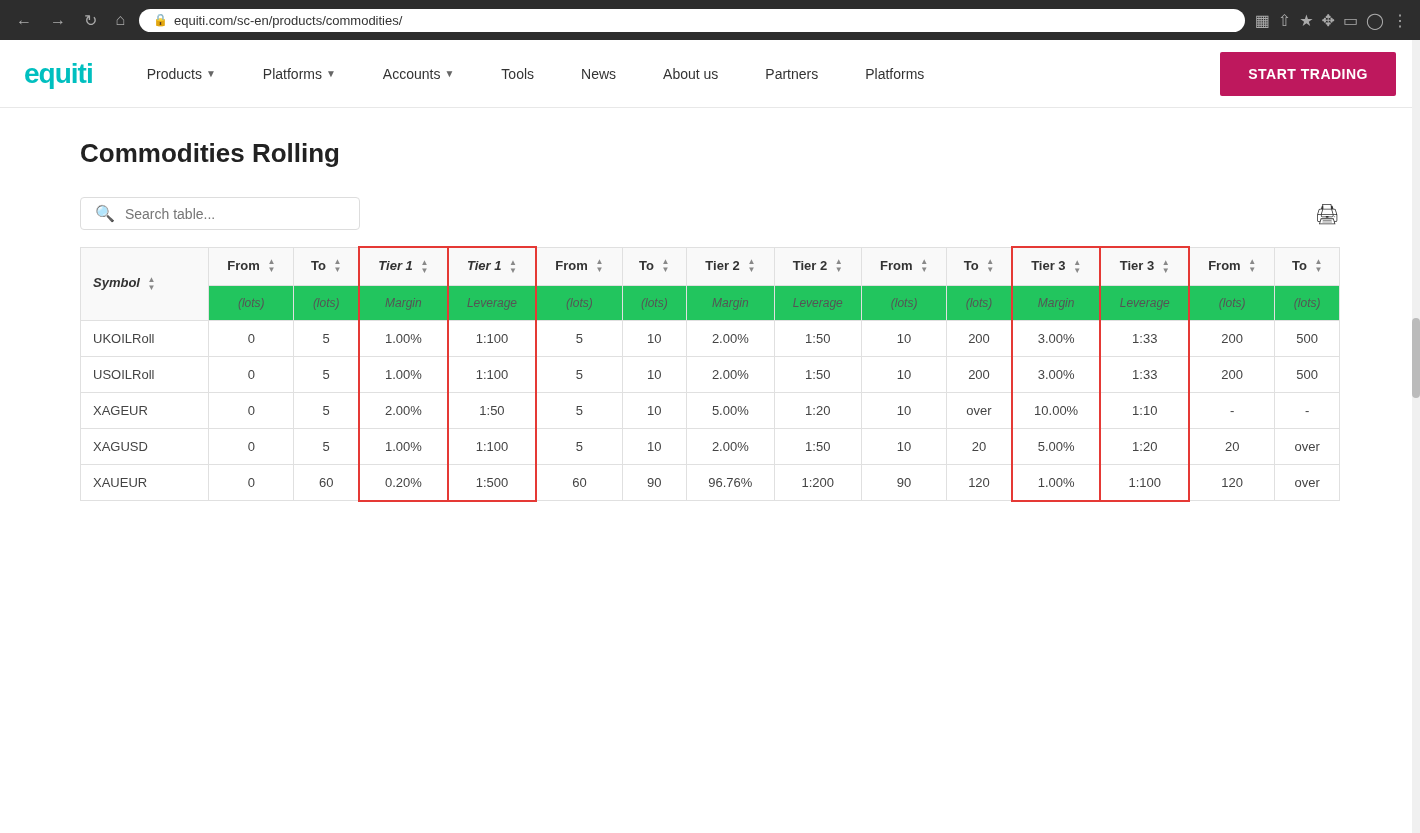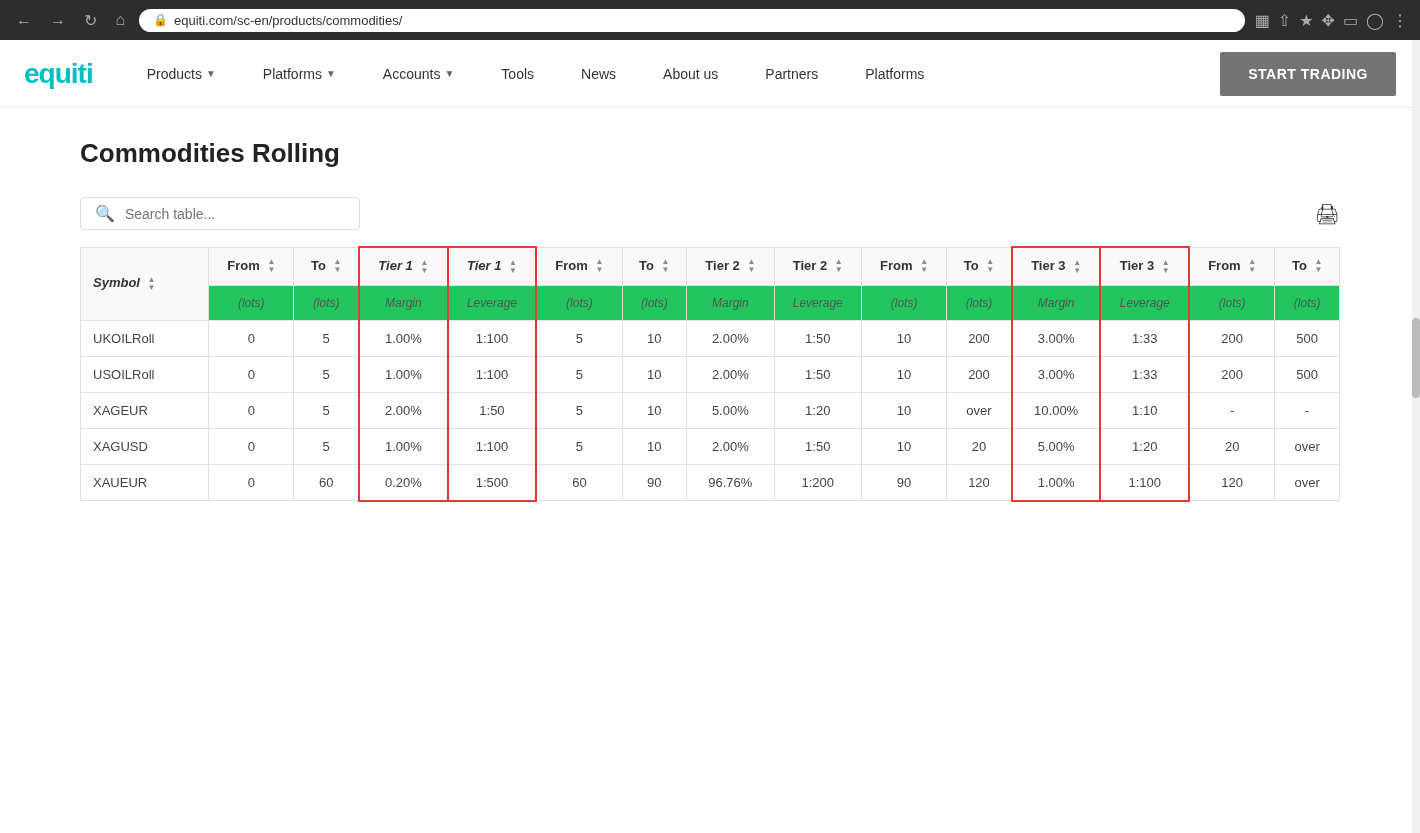--- a/index.html
+++ b/index.html
@@ -69,21 +69,21 @@
       color: #333;
       font-size: 14px;
       cursor: pointer;
       white-space: nowrap;
       display: flex;
       align-items: center;
       gap: 4px;
     }
     .nav-link .arrow { font-size: 10px; color: #666; }
     .start-trading-btn {
-      background: #737373;
+      background: #be185d;
       color: #fff;
       border: none;
       padding: 14px 28px;
       font-size: 14px;
       font-weight: bold;
       cursor: pointer;
       letter-spacing: 0.5px;
       border-radius: 2px;
     }
 

